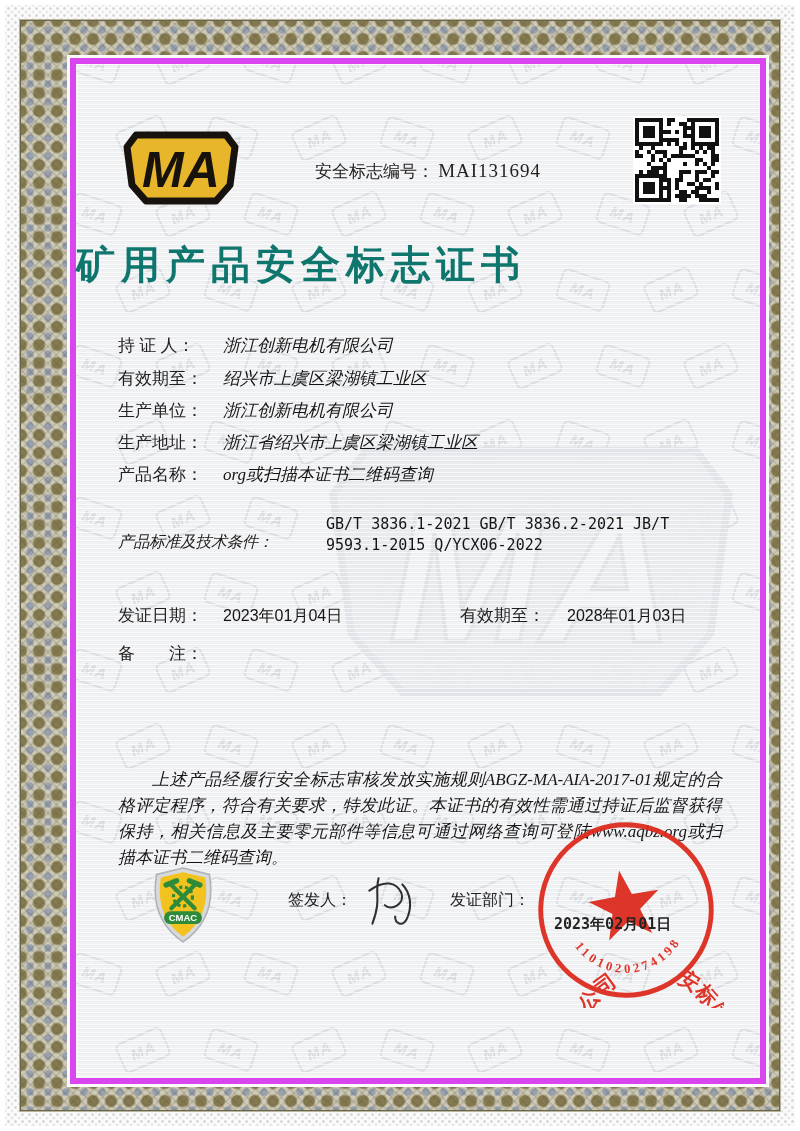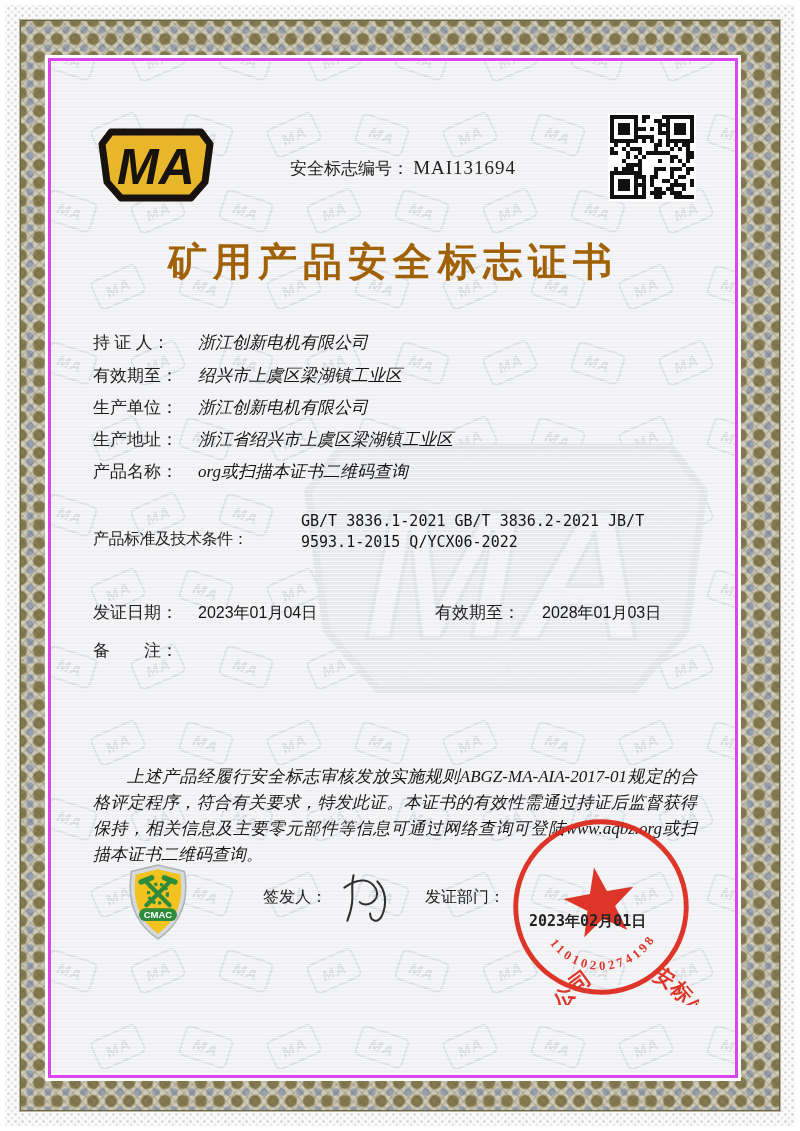--- a/index.html
+++ b/index.html
@@ -13,47 +13,47 @@
         background-size:7px 7px,7px 7px;background-position:0 0,3.5px 3.5px;}
   .band{position:absolute;inset:20px;border:1px solid #6b6548;box-shadow:0 0 0 1px #b9b4a0;
         background-color:#cfcab6;
         background-image:
           repeating-linear-gradient(45deg,rgba(80,86,100,.16) 0 2px,rgba(0,0,0,0) 2px 6px),
           repeating-linear-gradient(-45deg,rgba(104,94,54,.16) 0 2px,rgba(0,0,0,0) 2px 6px),
           radial-gradient(circle,#97a1af 0 3px,rgba(151,161,175,0) 4.5px),
           radial-gradient(circle,#857a4e 0 5px,rgba(133,122,78,0) 7px);
         background-size:auto,auto,18px 18px,18px 18px;
         background-position:0 0,0 0,0 0,9px 9px;}
-  .inner{position:absolute;left:48px;top:58px;width:684px;height:1014px;background:#f1f2f4;
-         border:3px solid #d946ef;box-shadow:0 0 0 3px #fbfbfa, inset 0 0 0 1px rgba(255,255,255,.7);}
+  .inner{position:absolute;left:70px;top:58px;width:684px;height:1014px;background:#f1f2f4;
+         border:6px solid #d946ef;box-shadow:0 0 0 3px #fbfbfa, inset 0 0 0 1px rgba(255,255,255,.7);}
   .inner .stripes{position:absolute;inset:0;z-index:2;pointer-events:none;
         background:repeating-linear-gradient(180deg,rgba(255,255,255,.65) 0 1px,rgba(222,225,230,.28) 1px 2px,rgba(241,242,244,0) 2px 4px);}
   .wm-layer{position:absolute;inset:0;overflow:hidden;z-index:1;}
   .stamp{position:absolute;width:46px;height:28px;border:2px solid rgba(172,178,190,.32);
          border-radius:6px;color:rgba(172,178,190,.38);font:italic 700 15px "Liberation Sans",sans-serif;
          display:flex;align-items:center;justify-content:center;letter-spacing:1px;}
   .bigwm{position:absolute;left:235px;top:368px;z-index:1;opacity:.9;}
   .content{position:absolute;inset:0;z-index:4;}
   
   .ma-logo{position:absolute;left:45px;top:66px;}
   .qr{position:absolute;left:557px;top:52px;width:88px;height:88px;background:#fff;}
   .sn-line{position:absolute;left:150px;right:130px;top:96px;text-align:center;font-size:17px;color:#222;}
   .sn-line .num{font-family:"Liberation Serif",serif;font-size:19px;letter-spacing:1px;}
-  .title{position:absolute;left:0;right:0;top:178px;text-align:center;
-         font-size:39px;font-weight:900;letter-spacing:6px;color:#a16207;line-height:46px;}
+  .title{position:absolute;left:0;right:0;top:178px;text-align:left;
+         font-size:39px;font-weight:900;letter-spacing:6px;color:#0f766e;line-height:46px;}
   
   .row{position:absolute;left:42px;right:30px;height:24px;line-height:24px;font-size:17px;white-space:nowrap;}
   .lbl{position:absolute;left:0;color:#1f1f1f;}
   .val{position:absolute;left:105px;color:#141414;}
   .kai{font-style:italic;font-weight:500;}
   .mono{font-family:"DejaVu Sans Mono",monospace;font-style:normal;}
   .r0{top:270px}.r1{top:303px}.r2{top:335px}.r3{top:367px}.r4{top:399px}.r5{top:431px}
   .r5 .val{font-weight:700;font-size:17px;}
   .rstd{top:466px}
-  .rstd .lbl{font-size:16px;letter-spacing:-.5px;}
+  .rstd .lbl{font-size:16px;letter-spacing:-.5px;font-style:italic;}
   .std-val{position:absolute;left:250px;top:450px;width:405px;font:15px/21px "DejaVu Sans Mono",monospace;
            color:#141414;white-space:normal;}
   .rscope{top:502px}
   .rdate{top:540px}
   .rdate .val,.rdate .val2{font-family:Liberation Sans, sans-serif;font-size:16px;}
   .lbl2{position:absolute;left:342px;}
   .val2{position:absolute;left:449px;color:#141414;}
   .rremark{top:578px}
   
   .statement{position:absolute;left:42px;top:686px;width:604px;font-size:17px;line-height:26px;

